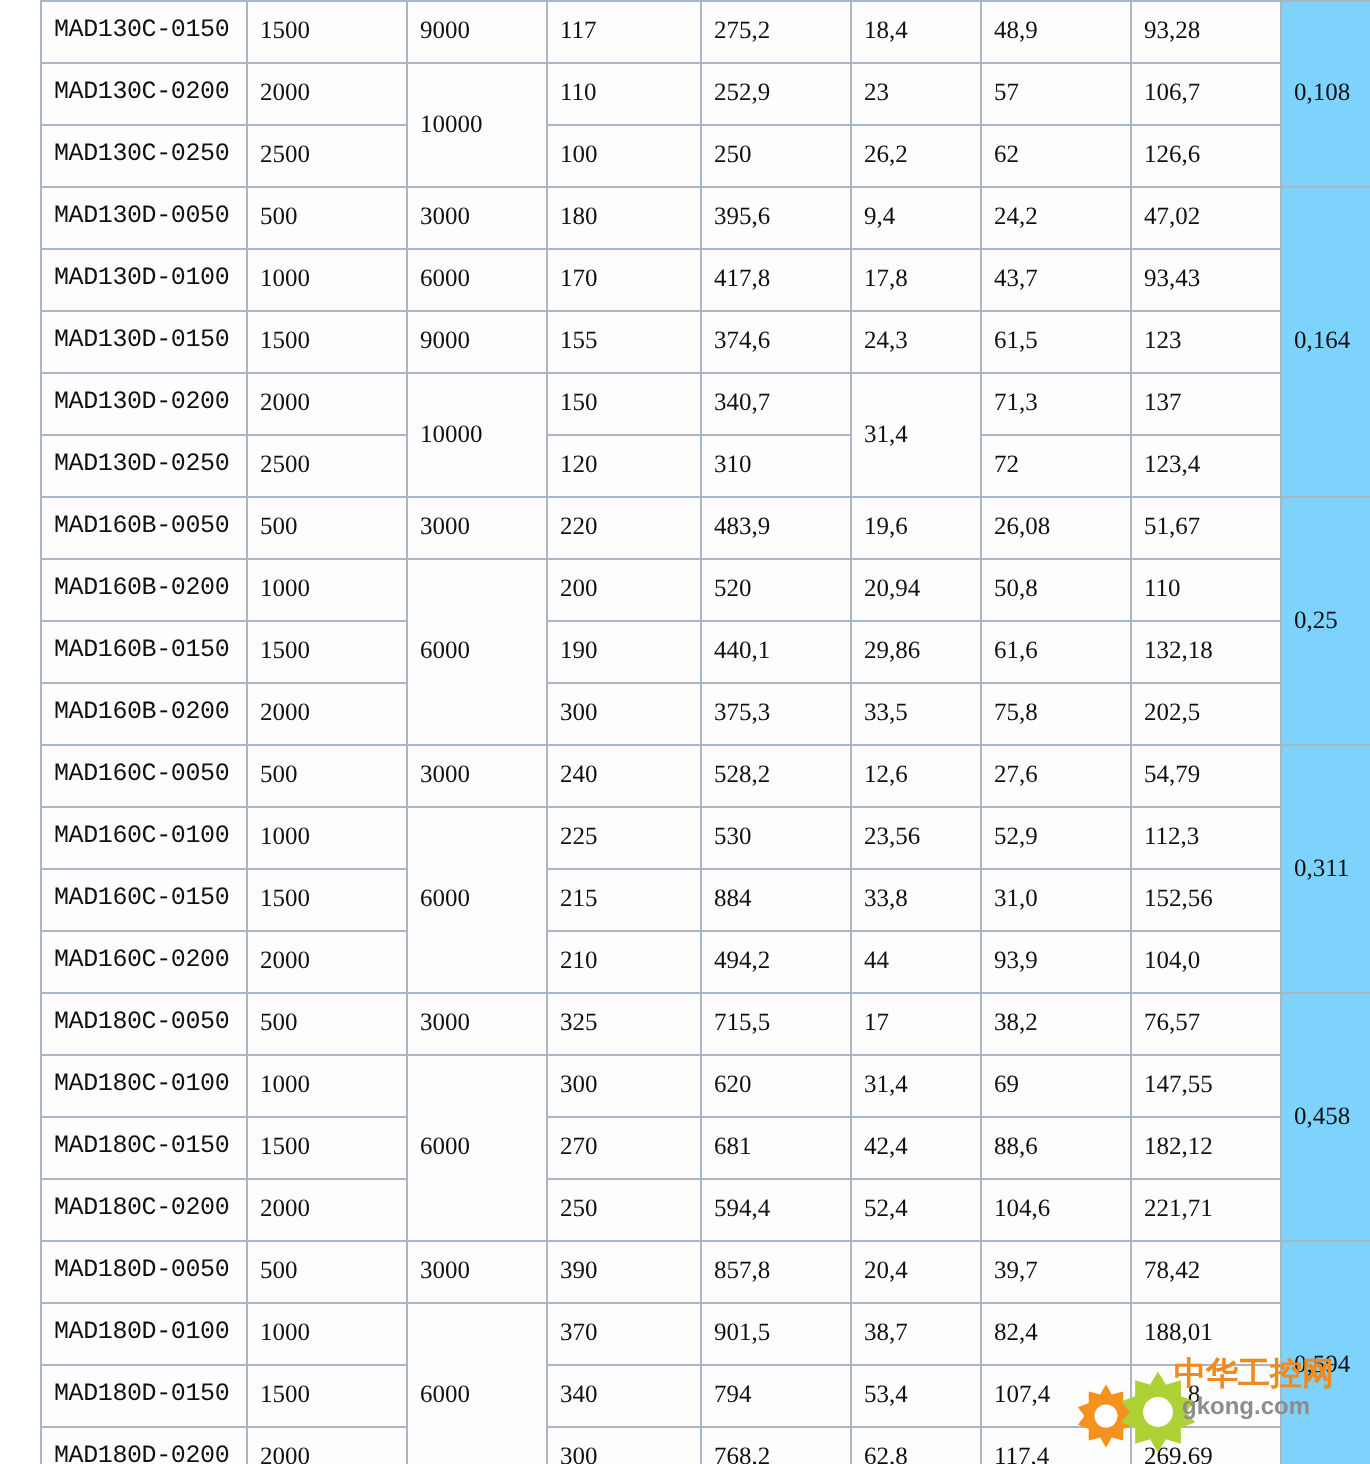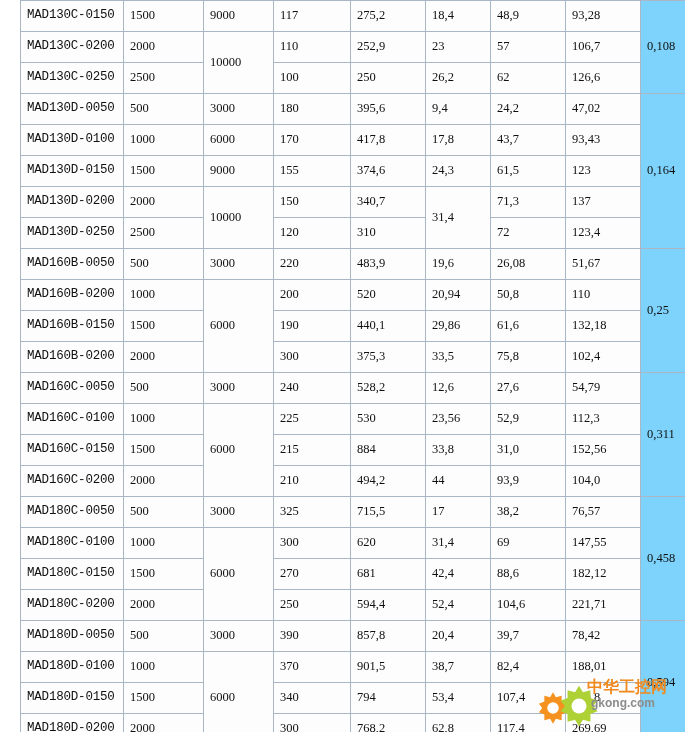--- a/index.html
+++ b/index.html
@@ -195,21 +195,21 @@
           <td>61,6</td>
           <td>132,18</td>
         </tr>
         <tr>
           <td class="model">MAD160B-0200</td>
           <td>2000</td>
           <td>300</td>
           <td>375,3</td>
           <td>33,5</td>
           <td>75,8</td>
-          <td>102,4</td>
+          <td>202,5</td>
         </tr>
         <tr>
           <td class="model">MAD160C-0050</td>
           <td>500</td>
           <td>3000</td>
           <td>240</td>
           <td>528,2</td>
           <td>12,6</td>
           <td>27,6</td>
           <td>54,79</td>

